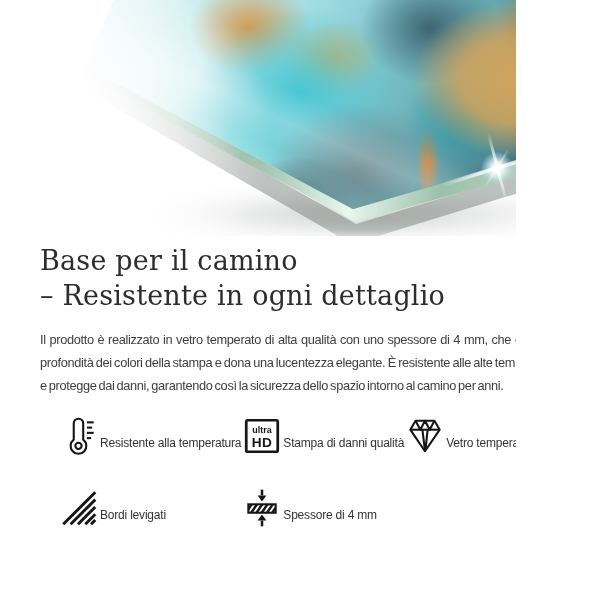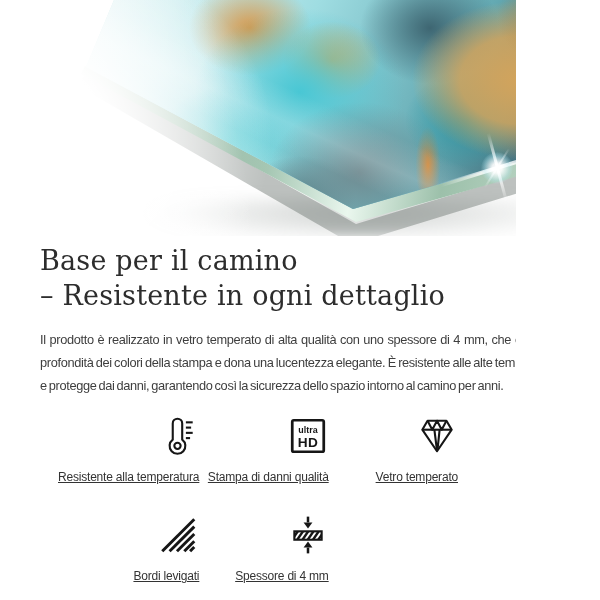--- a/index.html
+++ b/index.html
@@ -48,23 +48,23 @@
 
   
   .content{padding:0 40px;}
   .title{margin-top:7px;font-family:"DejaVu Serif","Liberation Serif",serif;
          font-size:27px;line-height:35px;font-weight:400;color:#2d2d2d;letter-spacing:.2px;}
   .desc{margin-top:15px;width:520px;font-size:12.8px;line-height:23px;color:#3e3e3e;
         text-align:justify;letter-spacing:-.35px;word-spacing:-1.2px;}
 
   
   .features{display:grid;grid-template-columns:repeat(3,1fr);row-gap:30px;margin:18px 18px 0;}
-  .feature{display:flex;flex-direction:column;align-items:flex-end;}
+  .feature{display:flex;flex-direction:row;align-items:center;}
   .feature svg{width:42px;height:42px;stroke:#161616;fill:none;}
-  .feature .flabel{margin-top:13px;font-size:12px;color:#333;letter-spacing:-.2px;white-space:nowrap;text-decoration:underline;}
+  .feature .flabel{margin-top:13px;font-size:12px;color:#333;letter-spacing:-.2px;white-space:nowrap;}
   .badge-top{font-weight:700;font-size:8.5px;}
   .badge-bottom{font-weight:700;font-size:13px;letter-spacing:.3px;}
 </style>
 </head>
 <body>
 
 <div class="page">
 
   <div class="photo">
     <div class="panel-shadow2"></div>

